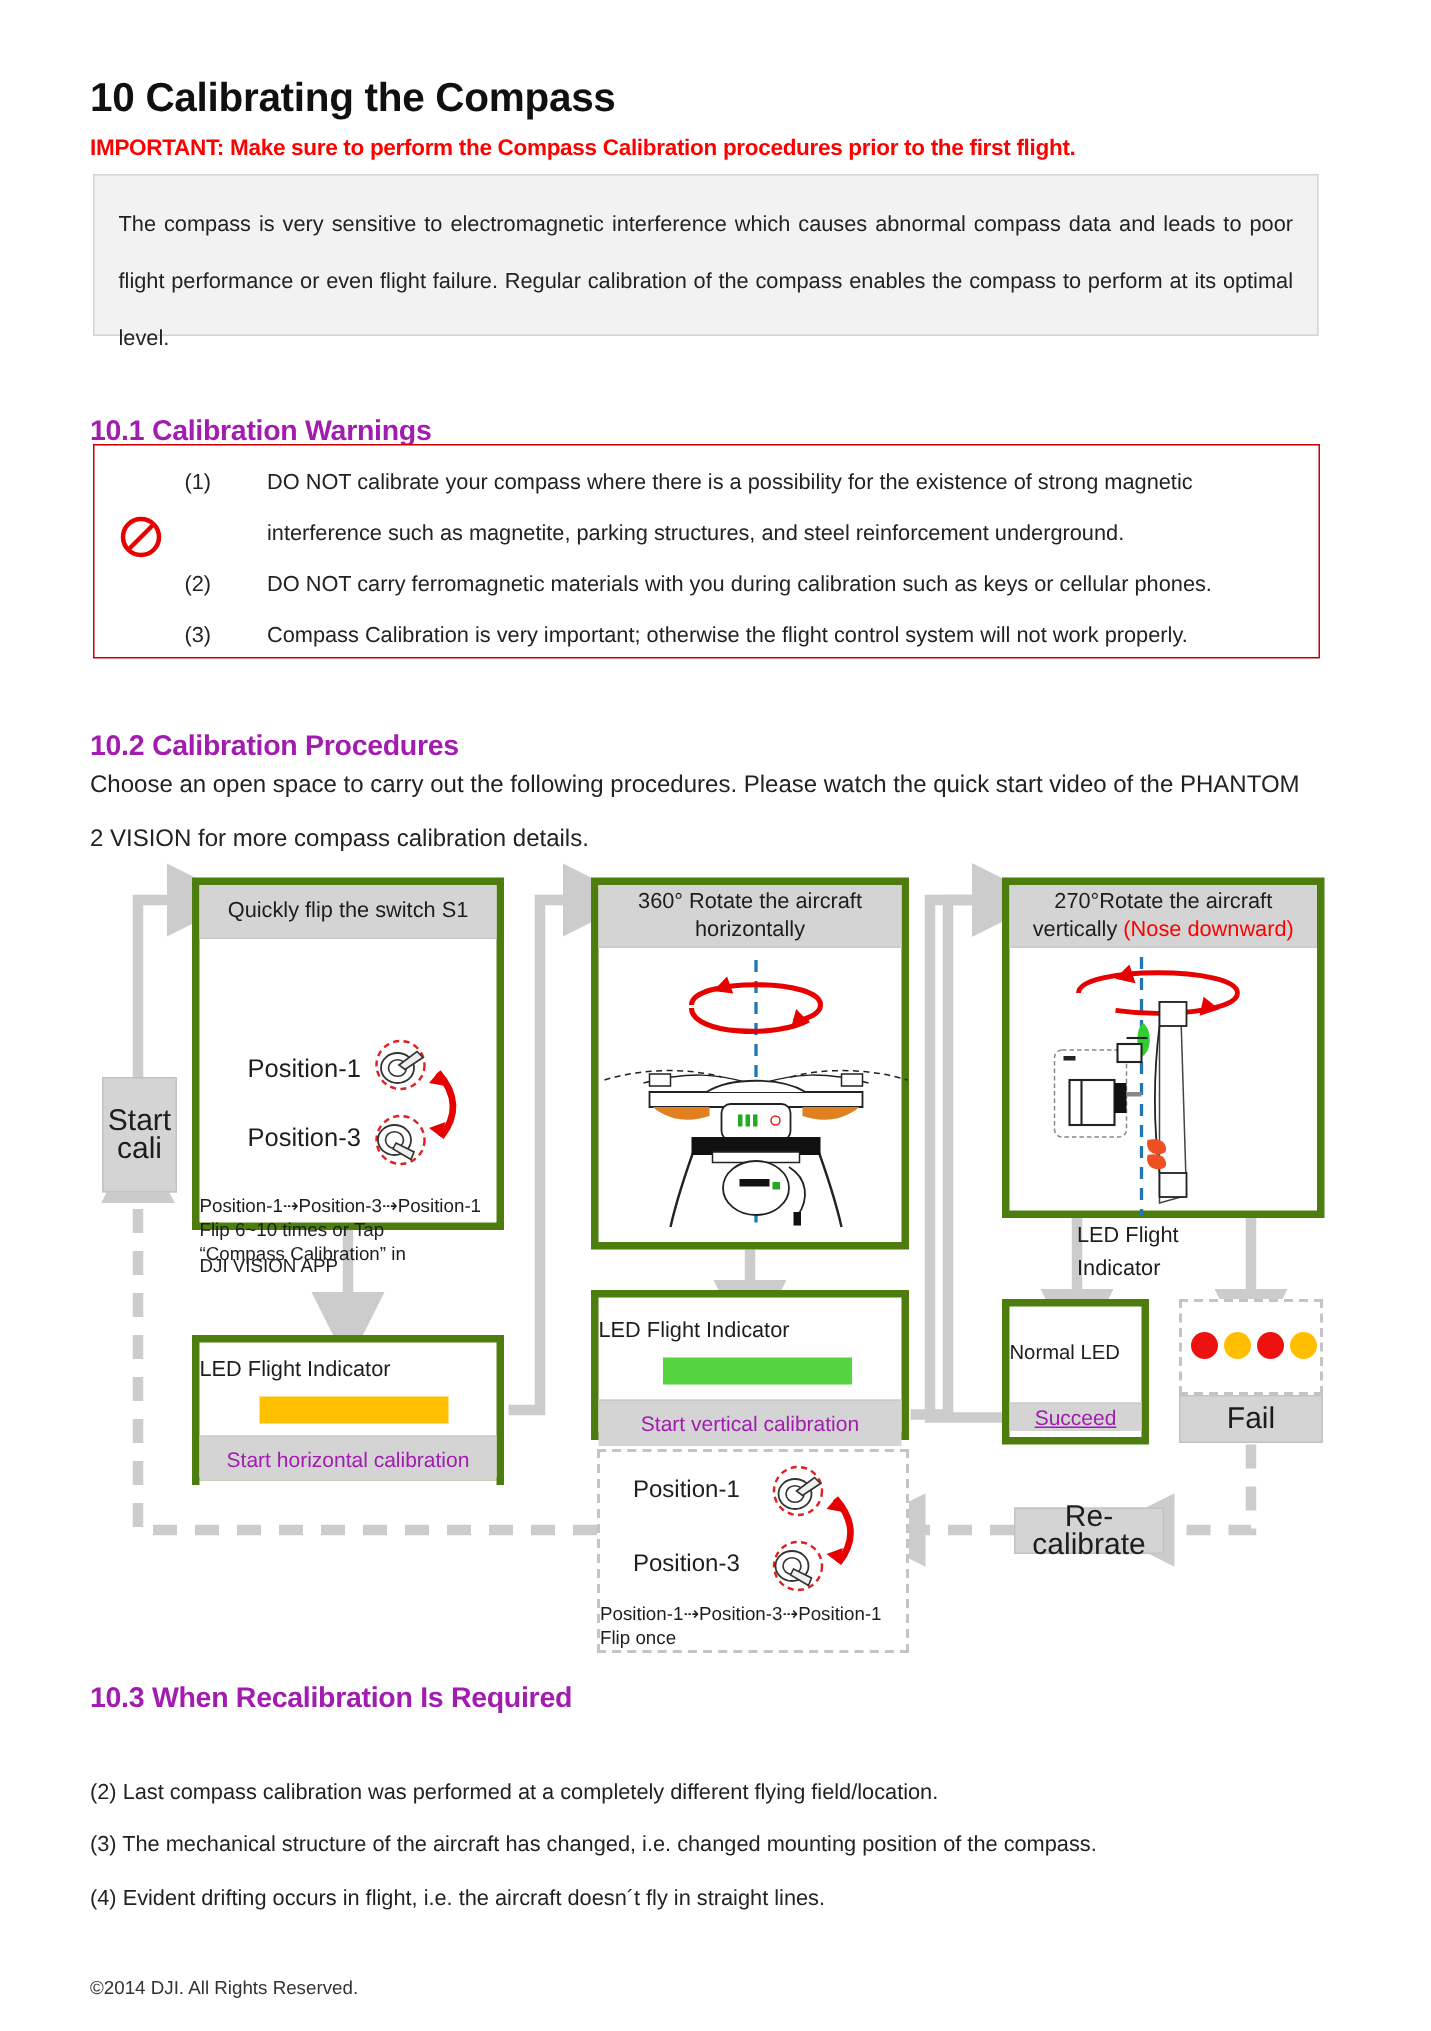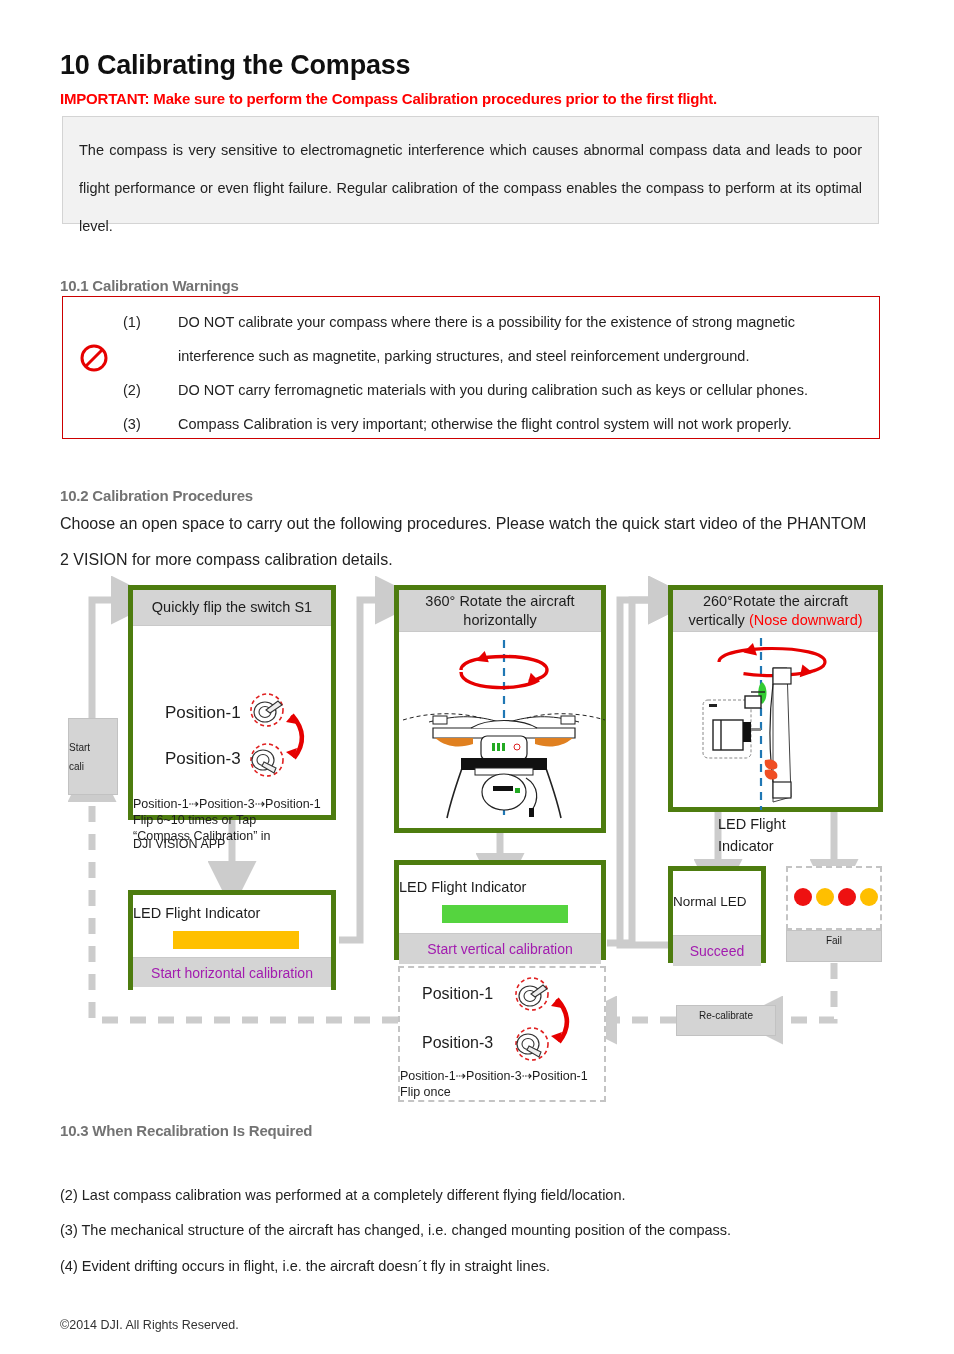--- a/index.html
+++ b/index.html
@@ -30,21 +30,21 @@
     background:#f2f2f2; border:1px solid #d4d4d4;
     padding:14px 16px 10px 16px;
   }
   .intro-box p{
     margin:0; font-size:14.5px; line-height:38px;
     text-align:justify; text-align-last:left; color:#222;
   }
 
   .sec-head{
     position:absolute; left:60px;
-    font-size:15px; font-weight:bold; color:#737373;
+    font-size:19px; font-weight:bold; color:#a21caf;
     letter-spacing:-0.2px;
   }
   #sec-10-1{ top:277px; }
   #sec-10-2{ top:487px; }
   #sec-10-3{ top:1122px; }
 
   
   .warn-box{
     position:absolute; left:62px; top:296px; width:818px; height:143px;
     border:1.5px solid #cc0000; background:#ffffff;
@@ -89,22 +89,22 @@
     background:#d4d4d4; color:#a21caf;
     font-size:14px; text-align:center;
     display:flex; align-items:center; justify-content:center;
     border-top:1px solid #c9c9c9;
   }
   .dashed-box{
     position:absolute; border:2px dashed #c4c4c4; background:#fff;
   }
   .plainbox{
     position:absolute; background:#d4d4d4; border:1px solid #c2c2c2;
-    display:flex; align-items:flex-start; justify-content:center;
-    font-size:10px; color:#1d1d1d; text-align:center; line-height:19px;
+    display:flex; align-items:center; justify-content:center;
+    font-size:20px; color:#1d1d1d; text-align:center; line-height:19px;
   }
   .txt{ position:absolute; font-size:14.5px; color:#1d1d1d; text-align:left; }
   .small{ font-size:12.5px; line-height:16px; }
   .led-bar{ position:absolute; }
   .redtxt{ color:#ff0000; }
 
   .dot{ position:absolute; border-radius:50%; }
   svg{ display:block; overflow:visible; }
 
   .footer{
@@ -289,21 +289,21 @@
     <div class="box" style="left:394px; top:860px; width:212px; height:100px;">
       <div style="position:relative; height:68px;">
         <div class="txt" style="left:0; top:14px; width:210px;">LED Flight Indicator</div>
         <div class="led-bar" style="left:43px; top:40px; width:126px; height:18px; background:#55d43f;"></div>
       </div>
       <div class="box-ftr" style="height:31px;">Start vertical calibration</div>
     </div>
 
     <div class="box" style="left:668px; top:585px; width:215px; height:227px;">
       <div class="box-hdr" style="height:42px; flex-direction:column;">
-        <span>260°Rotate the aircraft</span>
+        <span>270°Rotate the aircraft</span>
         <span>
           <span>vertically </span><span class="redtxt">(Nose downward)</span>
         </span>
       </div>
       <div style="position:relative; height:183px;">
         <svg style="position:absolute;left:0;top:0;" width="213" height="183">
           <line x1="88" y1="6" x2="88" y2="178" stroke="#1f77b4" stroke-width="2.2" stroke-dasharray="8 6"></line>
 
           <path d="M46,30 C46,12 152,12 152,30 C152,48 46,48 46,30" fill="none" stroke="#e60000" stroke-width="3.2" stroke-dasharray="200 400"></path>
           <polygon points="82,12 70,18 82,25" fill="#e60000" transform="rotate(-18 78 18)"></polygon>
@@ -331,21 +331,21 @@
       </div>
     </div>
 
     <div class="txt" style="left:718px; top:816px; width:116px;">LED Flight</div>
     <div class="txt" style="left:718px; top:838px; width:116px;">Indicator</div>
 
     <div class="box" style="left:668px; top:866px; width:98px; height:97px;">
       <div style="position:relative; height:64px;">
         <div class="txt" style="left:0; top:23px; width:96px; font-size:13.5px;">Normal LED</div>
       </div>
-      <div class="box-ftr" style="height:31px;">Succeed</div>
+      <div class="box-ftr" style="height:19px;text-decoration:underline;">Succeed</div>
     </div>
 
     <div class="dashed-box" style="left:786px; top:866px; width:96px; height:64px;">
       <div class="dot" style="left:6px; top:20px; width:18px; height:18px; background:#ee1111;"></div>
       <div class="dot" style="left:28px; top:20px; width:18px; height:18px; background:#ffbf00;"></div>
       <div class="dot" style="left:50px; top:20px; width:18px; height:18px; background:#ee1111;"></div>
       <div class="dot" style="left:72px; top:20px; width:18px; height:18px; background:#ffbf00;"></div>
     </div>
     <div class="plainbox" style="left:786px; top:930px; width:96px; height:32px;">Fail</div>
 

